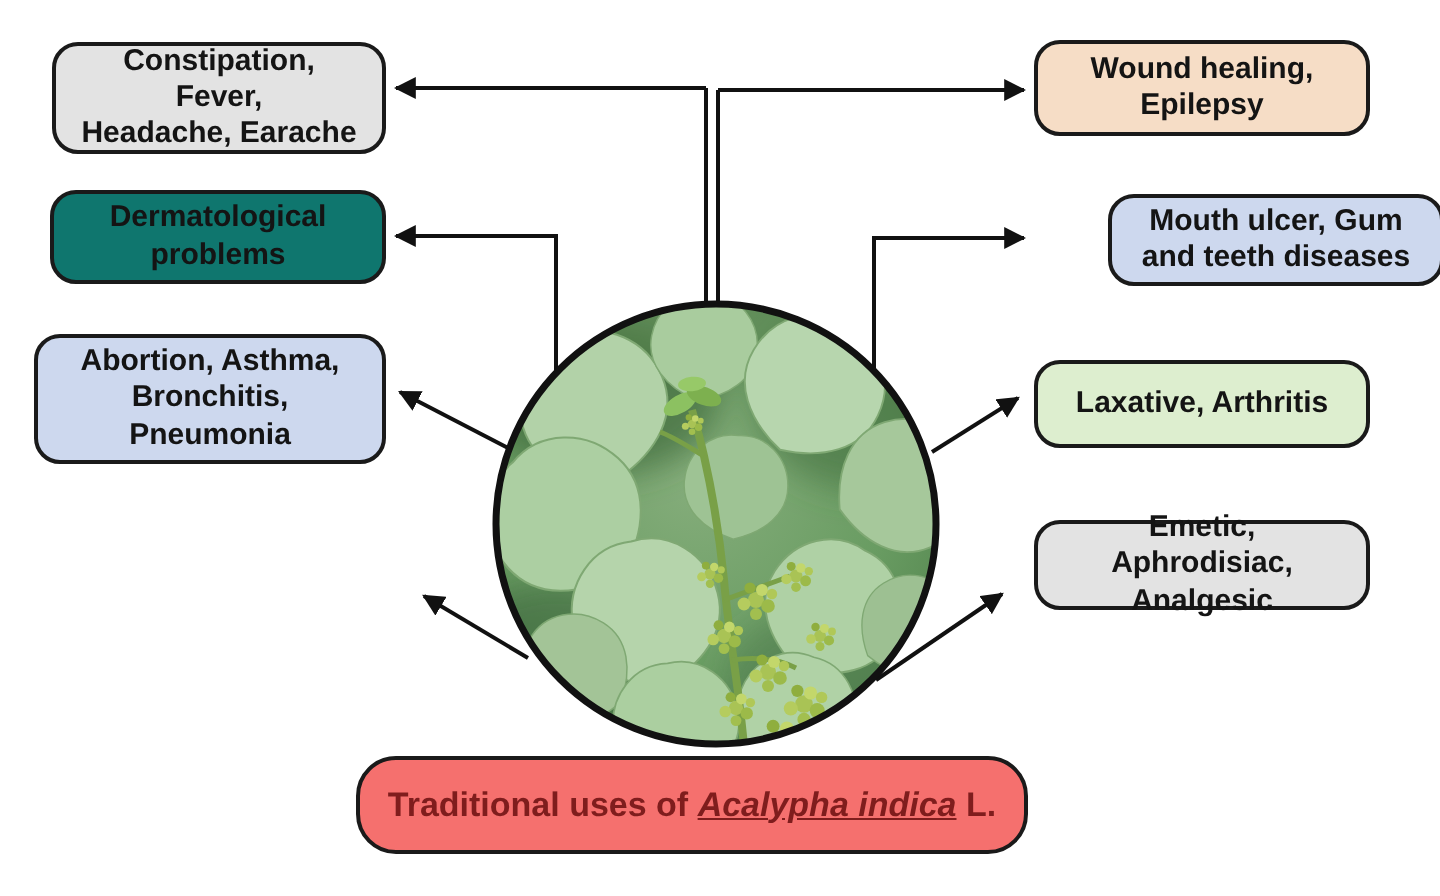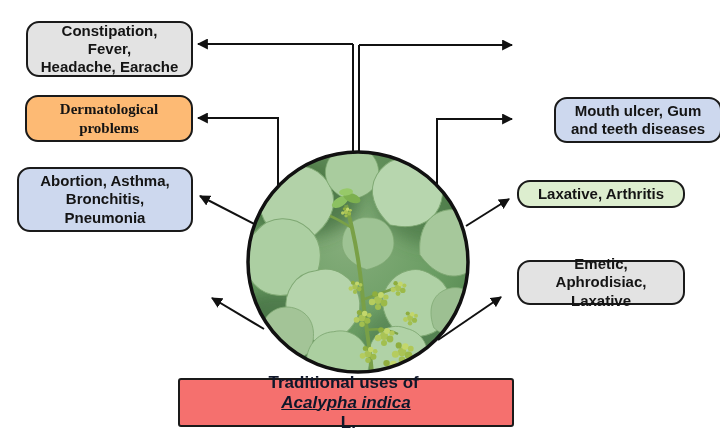--- a/index.html
+++ b/index.html
@@ -9,34 +9,34 @@
   }
   .use-box{
     position:absolute;box-sizing:border-box;
     border:2px solid #1a1a1a;border-radius:13px;
     display:flex;align-items:center;justify-content:center;
     text-align:center;font-weight:bold;font-size:15px;line-height:1.22;
     color:#141414;white-space:pre-line;padding:2px 11px;
   }
   #title-banner{
     position:absolute;box-sizing:border-box;left:178px;top:378px;width:336px;height:49px;
-    border:2px solid #1a1a1a;border-radius:3px;
+    border:2px solid #1a1a1a;border-radius:20px;
     display:flex;align-items:center;justify-content:center;
-    font-weight:bold;font-size:17px;color:#0f172a;white-space:pre;flex-direction:column;
+    font-weight:bold;font-size:17px;color:#7f1d1d;white-space:pre;
   }
   #title-banner .species{font-style:italic;text-decoration:underline;}
   #connector-layer{position:absolute;left:0;top:0;}
   
   #box-constipation{left:26px;top:21px;width:167px;height:56px;}
   #box-dermatological{left:25px;top:95px;width:168px;height:47px;}
   #box-abortion{left:17px;top:167px;width:176px;height:65px;}
   #box-cough{left:25px;top:258px;width:172px;height:49px;}
   #box-wound{left:517px;top:20px;width:168px;height:48px;}
   #box-mouth{left:517px;top:97px;width:168px;height:46px;margin-left:37px;}
-  #box-laxative{left:517px;top:180px;width:168px;height:28px;}
+  #box-laxative{left:517px;top:180px;width:168px;height:44px;}
   #box-emetic{left:517px;top:260px;width:168px;height:45px;}
 </style>
 </head>
 <body>
 
 <div id="canvas">
 
   <svg id="connector-layer" width="720" height="448" viewBox="0 0 720 448">
     <defs>
       <marker id="ah" viewBox="0 0 10 10" refX="9" refY="5" markerWidth="5.5" markerHeight="5.5" orient="auto">
@@ -136,28 +136,30 @@
           <use href="#fcluster" transform="translate(424,362) scale(0.85)"></use>
           <use href="#fcluster" transform="translate(346,212) scale(0.55)"></use>
         </g>
       </g>
       <circle cx="358" cy="262" r="110" fill="none" stroke="#111111" stroke-width="3.5"></circle>
     </g>
   </svg>
 
   <div class="use-box" id="box-constipation" style="background: rgb(227, 227, 227);">Constipation, Fever,
 Headache, Earache</div>
-  <div class="use-box" id="box-dermatological" style="background: #fdba74; font-family: Liberation Serif, serif;">Dermatological
+  <div class="use-box" id="box-dermatological" style="background: #0f766e;">Dermatological
 problems</div>
   <div class="use-box" id="box-abortion" style="background: rgb(205, 216, 238);">Abortion, Asthma,
 Bronchitis,
 Pneumonia</div>
+  <div class="use-box" id="box-wound" style="background: rgb(246, 221, 198);">Wound healing,
+Epilepsy</div>
   <div class="use-box" id="box-mouth" style="background: rgb(205, 216, 238);">Mouth ulcer, Gum
 and teeth diseases</div>
   <div class="use-box" id="box-laxative" style="background: rgb(221, 238, 207);">Laxative, Arthritis</div>
   <div class="use-box" id="box-emetic" style="background: rgb(227, 227, 227);">Emetic, Aphrodisiac,
-Laxative</div>
+Analgesic</div>
 
   <div id="title-banner" style="background: rgb(245, 112, 110);">
     <span>Traditional uses of </span><span class="species">Acalypha indica</span><span> L.</span>
   </div>
 
 </div>
 
 </body></html>

